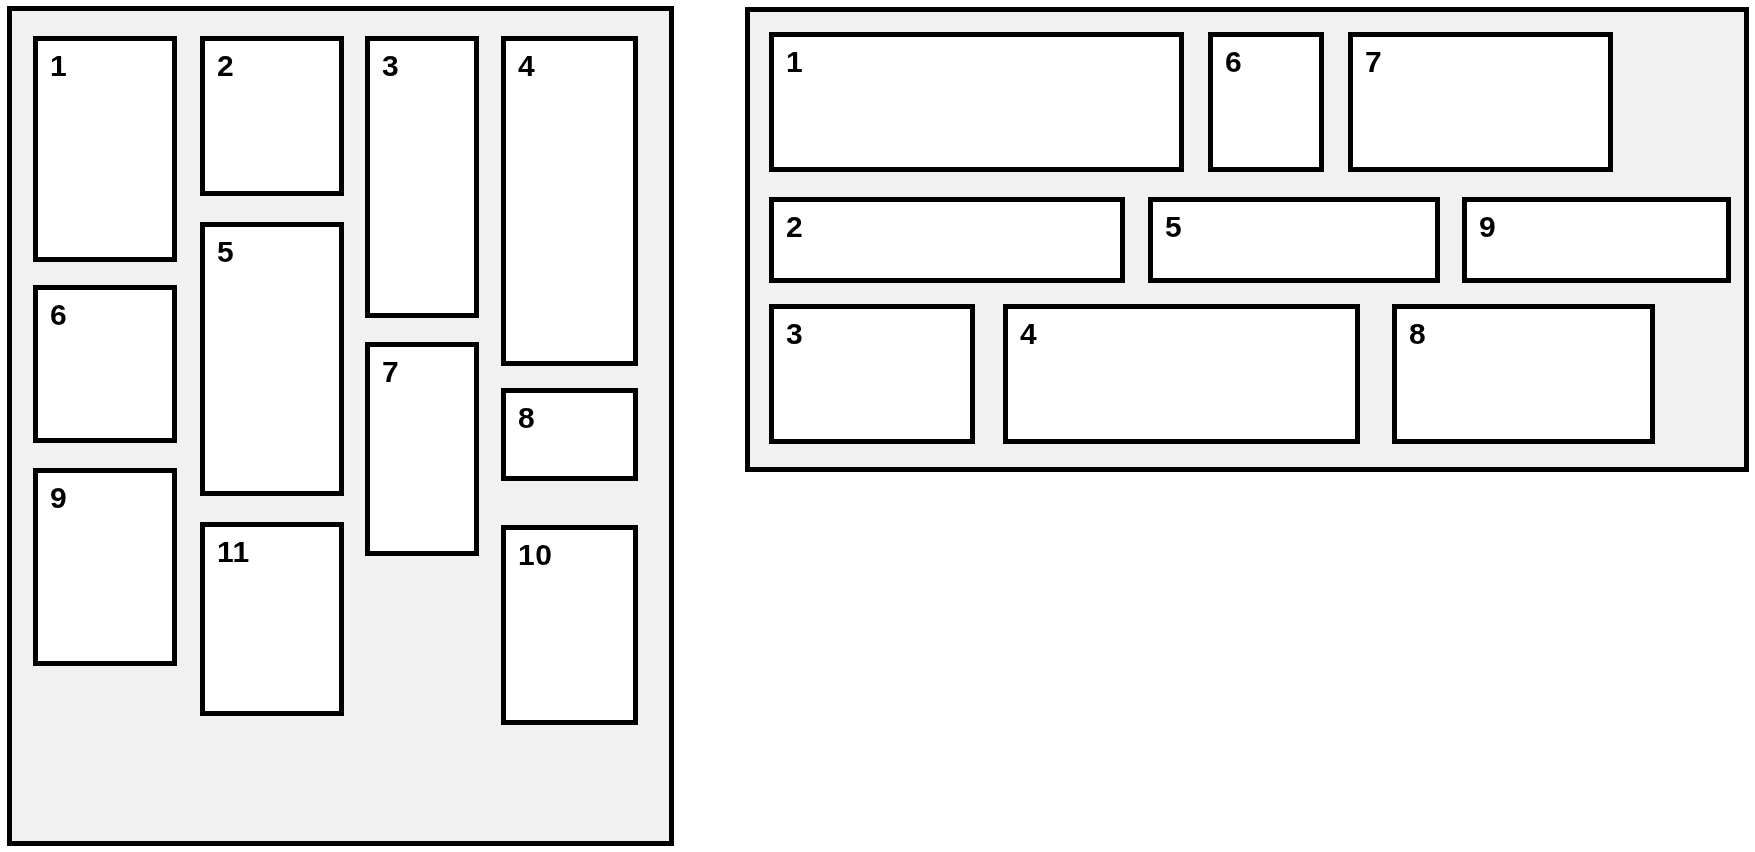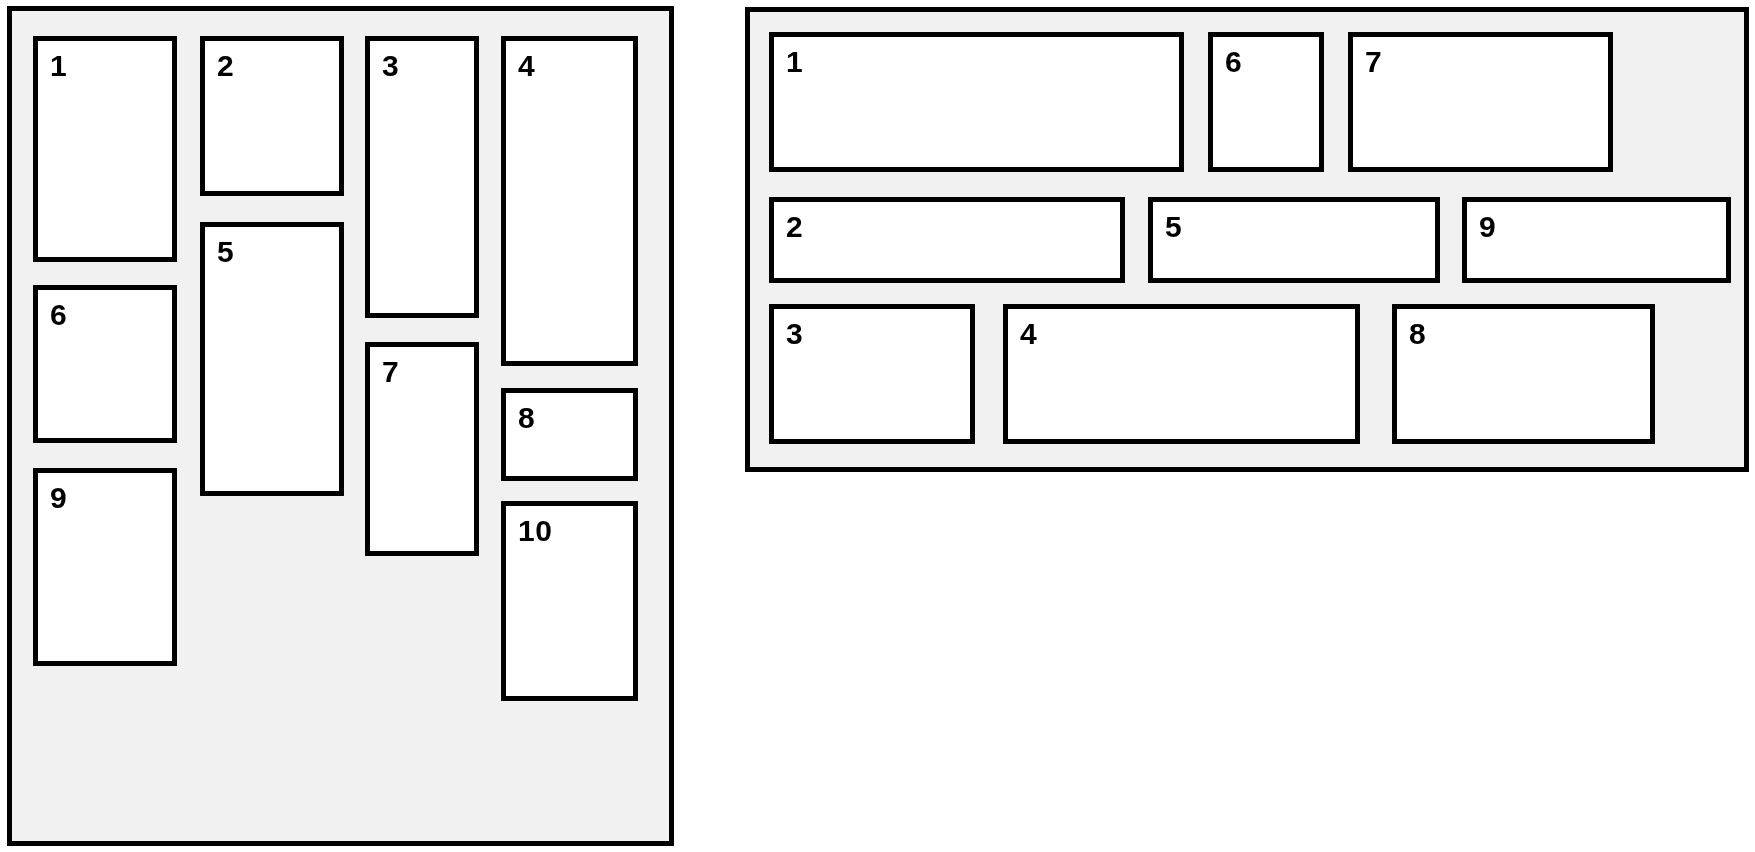--- a/index.html
+++ b/index.html
@@ -42,21 +42,21 @@
   
   .l1  { left: 21px;  top: 25px;  width: 144px; height: 226px; }
   .l2  { left: 188px; top: 25px;  width: 144px; height: 160px; }
   .l3  { left: 353px; top: 25px;  width: 114px; height: 282px; }
   .l4  { left: 489px; top: 25px;  width: 137px; height: 330px; }
   .l5  { left: 188px; top: 211px; width: 144px; height: 274px; }
   .l6  { left: 21px;  top: 274px; width: 144px; height: 158px; }
   .l7  { left: 353px; top: 331px; width: 114px; height: 214px; }
   .l8  { left: 489px; top: 377px; width: 137px; height: 93px;  }
   .l9  { left: 21px;  top: 457px; width: 144px; height: 198px; }
-  .l10 { left: 489px; top: 490px; width: 137px; height: 200px; }
+  .l10 { left: 489px; top: 514px; width: 137px; height: 200px; }
   .l11 { left: 188px; top: 511px; width: 144px; height: 194px; }
   .l12 { left: 353px; top: 570px; width: 114px; height: 171px; }
 
   
   .r1  { left: 19px;  top: 20px;  width: 415px; height: 140px; }
   .r6  { left: 458px; top: 20px;  width: 116px; height: 140px; }
   .r7  { left: 598px; top: 20px;  width: 265px; height: 140px; }
   .r2  { left: 19px;  top: 185px; width: 356px; height: 86px;  }
   .r5  { left: 398px; top: 185px; width: 292px; height: 86px;  }
   .r9  { left: 712px; top: 185px; width: 269px; height: 86px;  }
@@ -93,20 +93,23 @@
       </div>
     <div class="card l8">
         <span class="card-label">8</span>
       </div>
     <div class="card l9">
         <span class="card-label">9</span>
       </div>
     <div class="card l10">
         <span class="card-label">10</span>
       </div>
+    <div class="card l11">
+        <span class="card-label">11</span>
+      </div>
   </section>
 
   <section class="panel panel-right">
     <div class="card r1">
         <span class="card-label">1</span>
       </div>
     <div class="card r2">
         <span class="card-label">2</span>
       </div>
     <div class="card r3">

